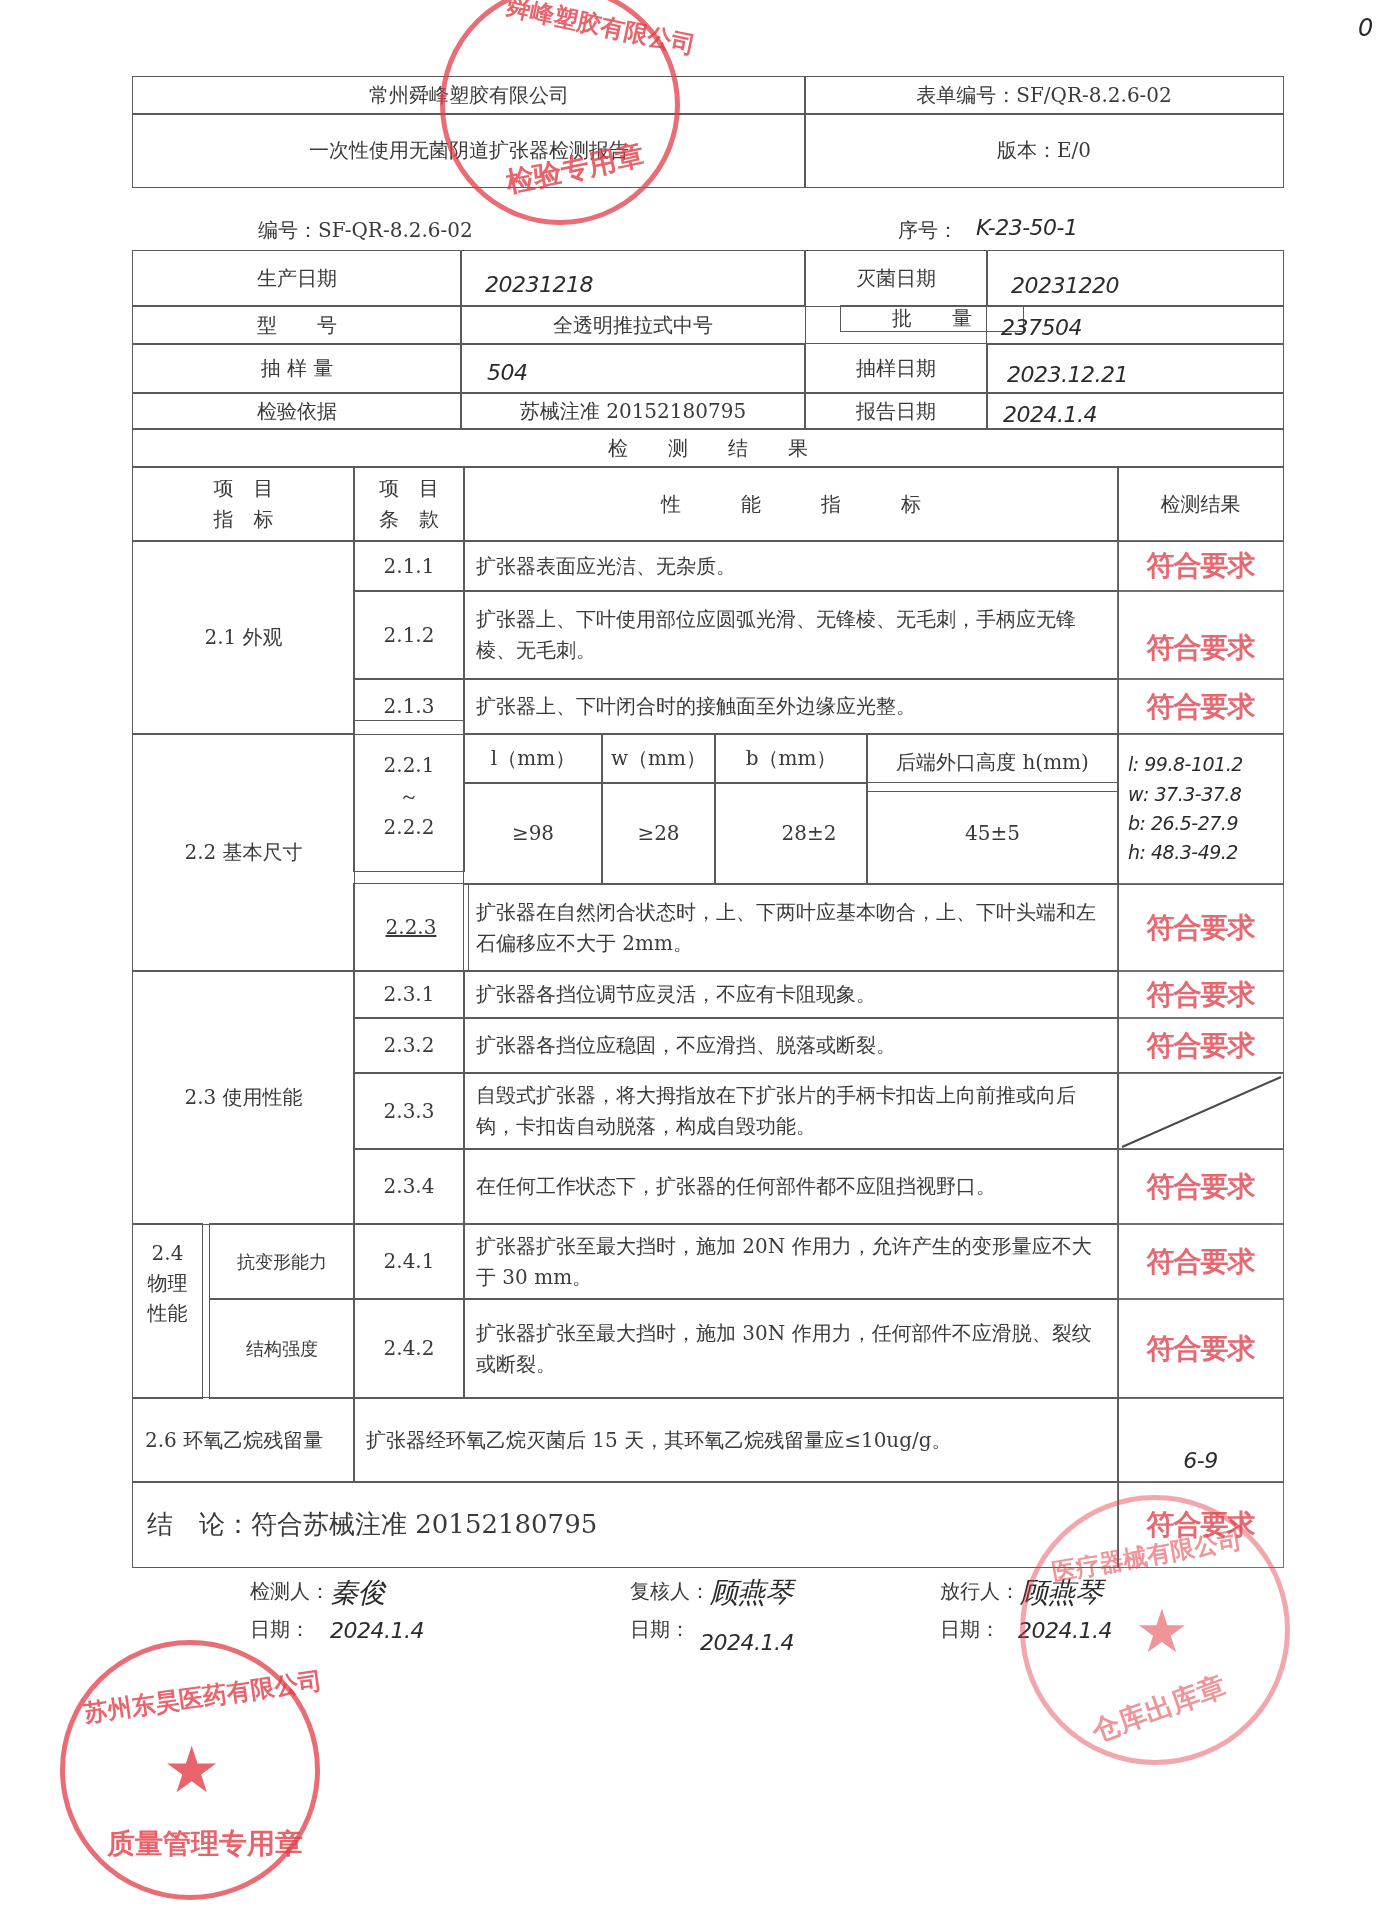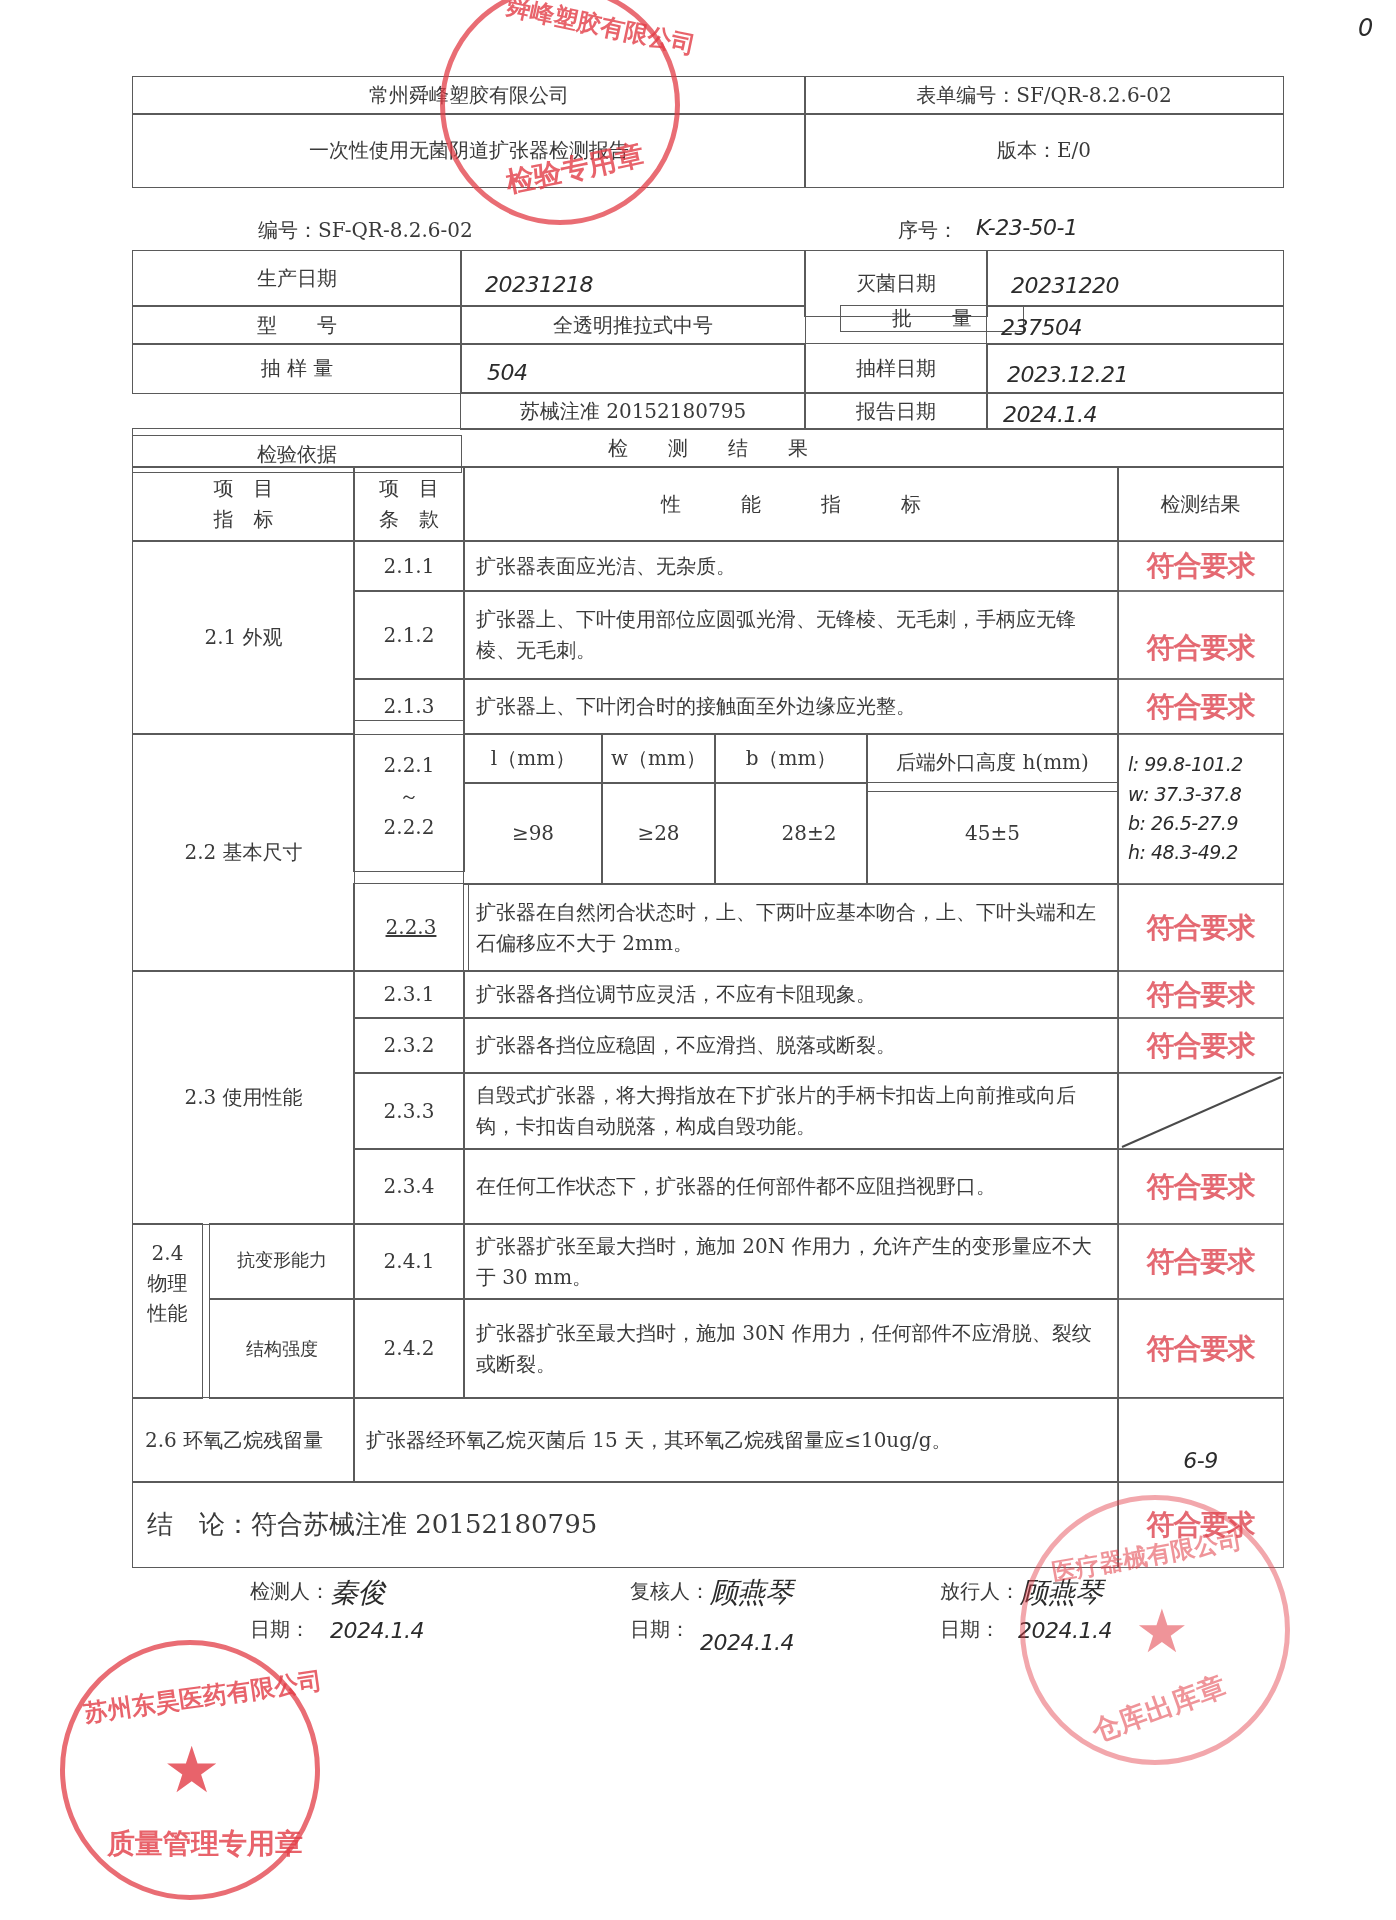--- a/index.html
+++ b/index.html
@@ -49,34 +49,34 @@
 </div>
 
 <div class="abs plain" style="left:258px;top:217px;">编号：SF-QR-8.2.6-02</div>
 <div class="abs plain" style="left:898px;top:217px;">序号：</div>
 <div class="abs hand" style="left:976px;top:215px;">K-23-50-1</div>
 
 <div>
 
   <div class="cell" style="left:132px;top:250px;width:330px;height:57px;">生产日期</div>
   <div class="cell hand" style="left:460px;top:250px;width:346px;height:57px;justify-content:flex-start;padding-left:24px;padding-top:14px;">20231218</div>
-  <div class="cell" style="left:804px;top:250px;width:184px;height:67px;">灭菌日期</div>
+  <div class="cell" style="left:804px;top:250px;width:184px;height:57px;">灭菌日期</div>
   <div class="cell hand" style="left:986px;top:250px;width:298px;height:57px;justify-content:flex-start;padding-left:24px;padding-top:16px;">20231220</div>
 
   <div class="cell" style="left:132px;top:305px;width:330px;height:40px;">型　　号</div>
   <div class="cell" style="left:460px;top:305px;width:346px;height:40px;">全透明推拉式中号</div>
   <div class="cell" style="left:804px;top:305px;width:184px;height:27px;margin-left:36px;">批　　量</div>
   <div class="cell hand" style="left:986px;top:305px;width:298px;height:40px;justify-content:flex-start;padding-left:14px;padding-top:6px;">237504</div>
 
   <div class="cell" style="left:132px;top:343px;width:330px;height:51px;">抽 样 量</div>
   <div class="cell hand" style="left:460px;top:343px;width:346px;height:51px;justify-content:flex-start;padding-left:26px;padding-top:10px;">504</div>
   <div class="cell" style="left:804px;top:343px;width:184px;height:51px;">抽样日期</div>
   <div class="cell hand" style="left:986px;top:343px;width:298px;height:51px;justify-content:flex-start;padding-left:20px;padding-top:14px;">2023.12.21</div>
 
-  <div class="cell" style="left:132px;top:392px;width:330px;height:38px;margin-top:43px;">检验依据</div>
+  <div class="cell" style="left:132px;top:392px;width:330px;height:38px;">检验依据</div>
   <div class="cell" style="left:460px;top:392px;width:346px;height:38px;">苏械注准 20152180795</div>
   <div class="cell" style="left:804px;top:392px;width:184px;height:38px;font-family:Liberation Serif, serif;">报告日期</div>
   <div class="cell hand" style="left:986px;top:392px;width:298px;height:38px;justify-content:flex-start;padding-left:16px;padding-top:8px;">2024.1.4</div>
 
   <div class="cell" style="left:132px;top:428px;width:1152px;height:40px;">检　　测　　结　　果</div>
 </div>
 
 <div>
 
   <div class="cell" style="left:132px;top:466px;width:223px;height:76px;flex-direction:column;">
@@ -147,21 +147,21 @@
     </svg>
   </div>
 
   <div class="cell" style="left:353px;top:1148px;width:112px;height:77px;">2.3.4</div>
   <div class="cell left" style="left:463px;top:1148px;width:656px;height:77px;">在任何工作状态下，扩张器的任何部件都不应阻挡视野口。</div>
   <div class="cell stamp-text" style="left:1117px;top:1148px;width:167px;height:77px;">符合要求</div>
 
   <div class="cell" style="left:132px;top:1223px;width:71px;height:176px;white-space:pre-line;align-items:flex-start;padding-top:14px;line-height:1.5;">2.4
 物理
 性能</div>
-  <div class="cell" style="left:209px;top:1223px;width:146px;height:77px;font-size:18px;font-family:Liberation Mono, monospace;">抗变形能力</div>
+  <div class="cell" style="left:209px;top:1223px;width:146px;height:77px;font-size:18px;">抗变形能力</div>
   <div class="cell" style="left:209px;top:1298px;width:146px;height:101px;font-size:18px;">结构强度</div>
 
   <div class="cell" style="left:353px;top:1223px;width:112px;height:77px;">2.4.1</div>
   <div class="cell left" style="left:463px;top:1223px;width:656px;height:77px;">扩张器扩张至最大挡时，施加 20N 作用力，允许产生的变形量应不大于 30 mm。</div>
   <div class="cell stamp-text" style="left:1117px;top:1223px;width:167px;height:77px;">符合要求</div>
 
   <div class="cell" style="left:353px;top:1298px;width:112px;height:101px;">2.4.2</div>
   <div class="cell left" style="left:463px;top:1298px;width:656px;height:101px;">扩张器扩张至最大挡时，施加 30N 作用力，任何部件不应滑脱、裂纹或断裂。</div>
   <div class="cell stamp-text" style="left:1117px;top:1298px;width:167px;height:101px;">符合要求</div>
 

